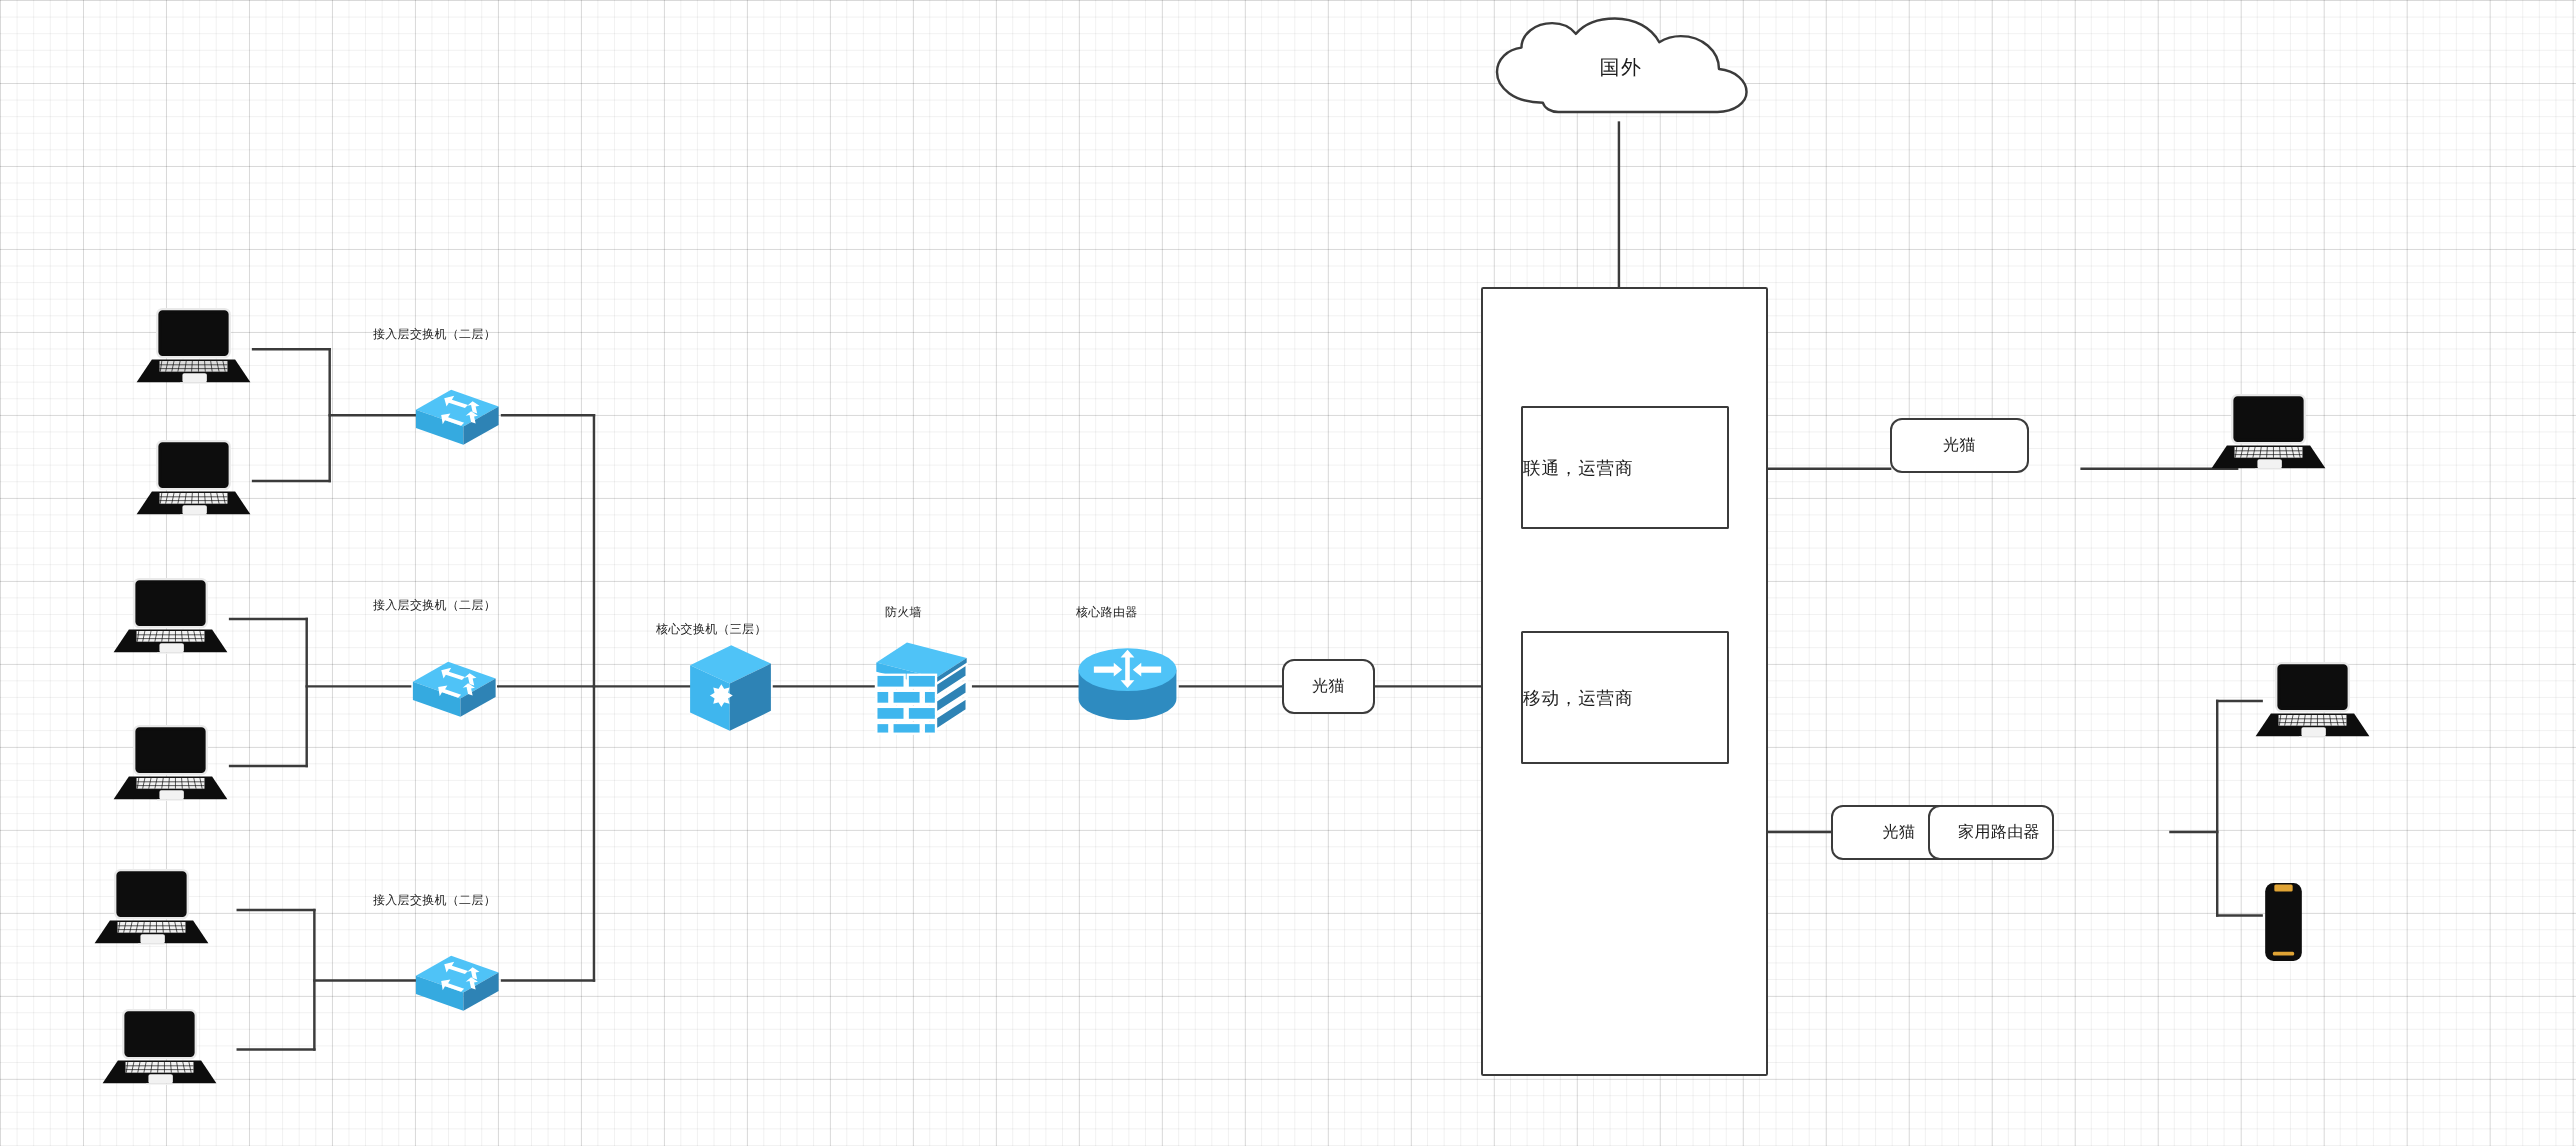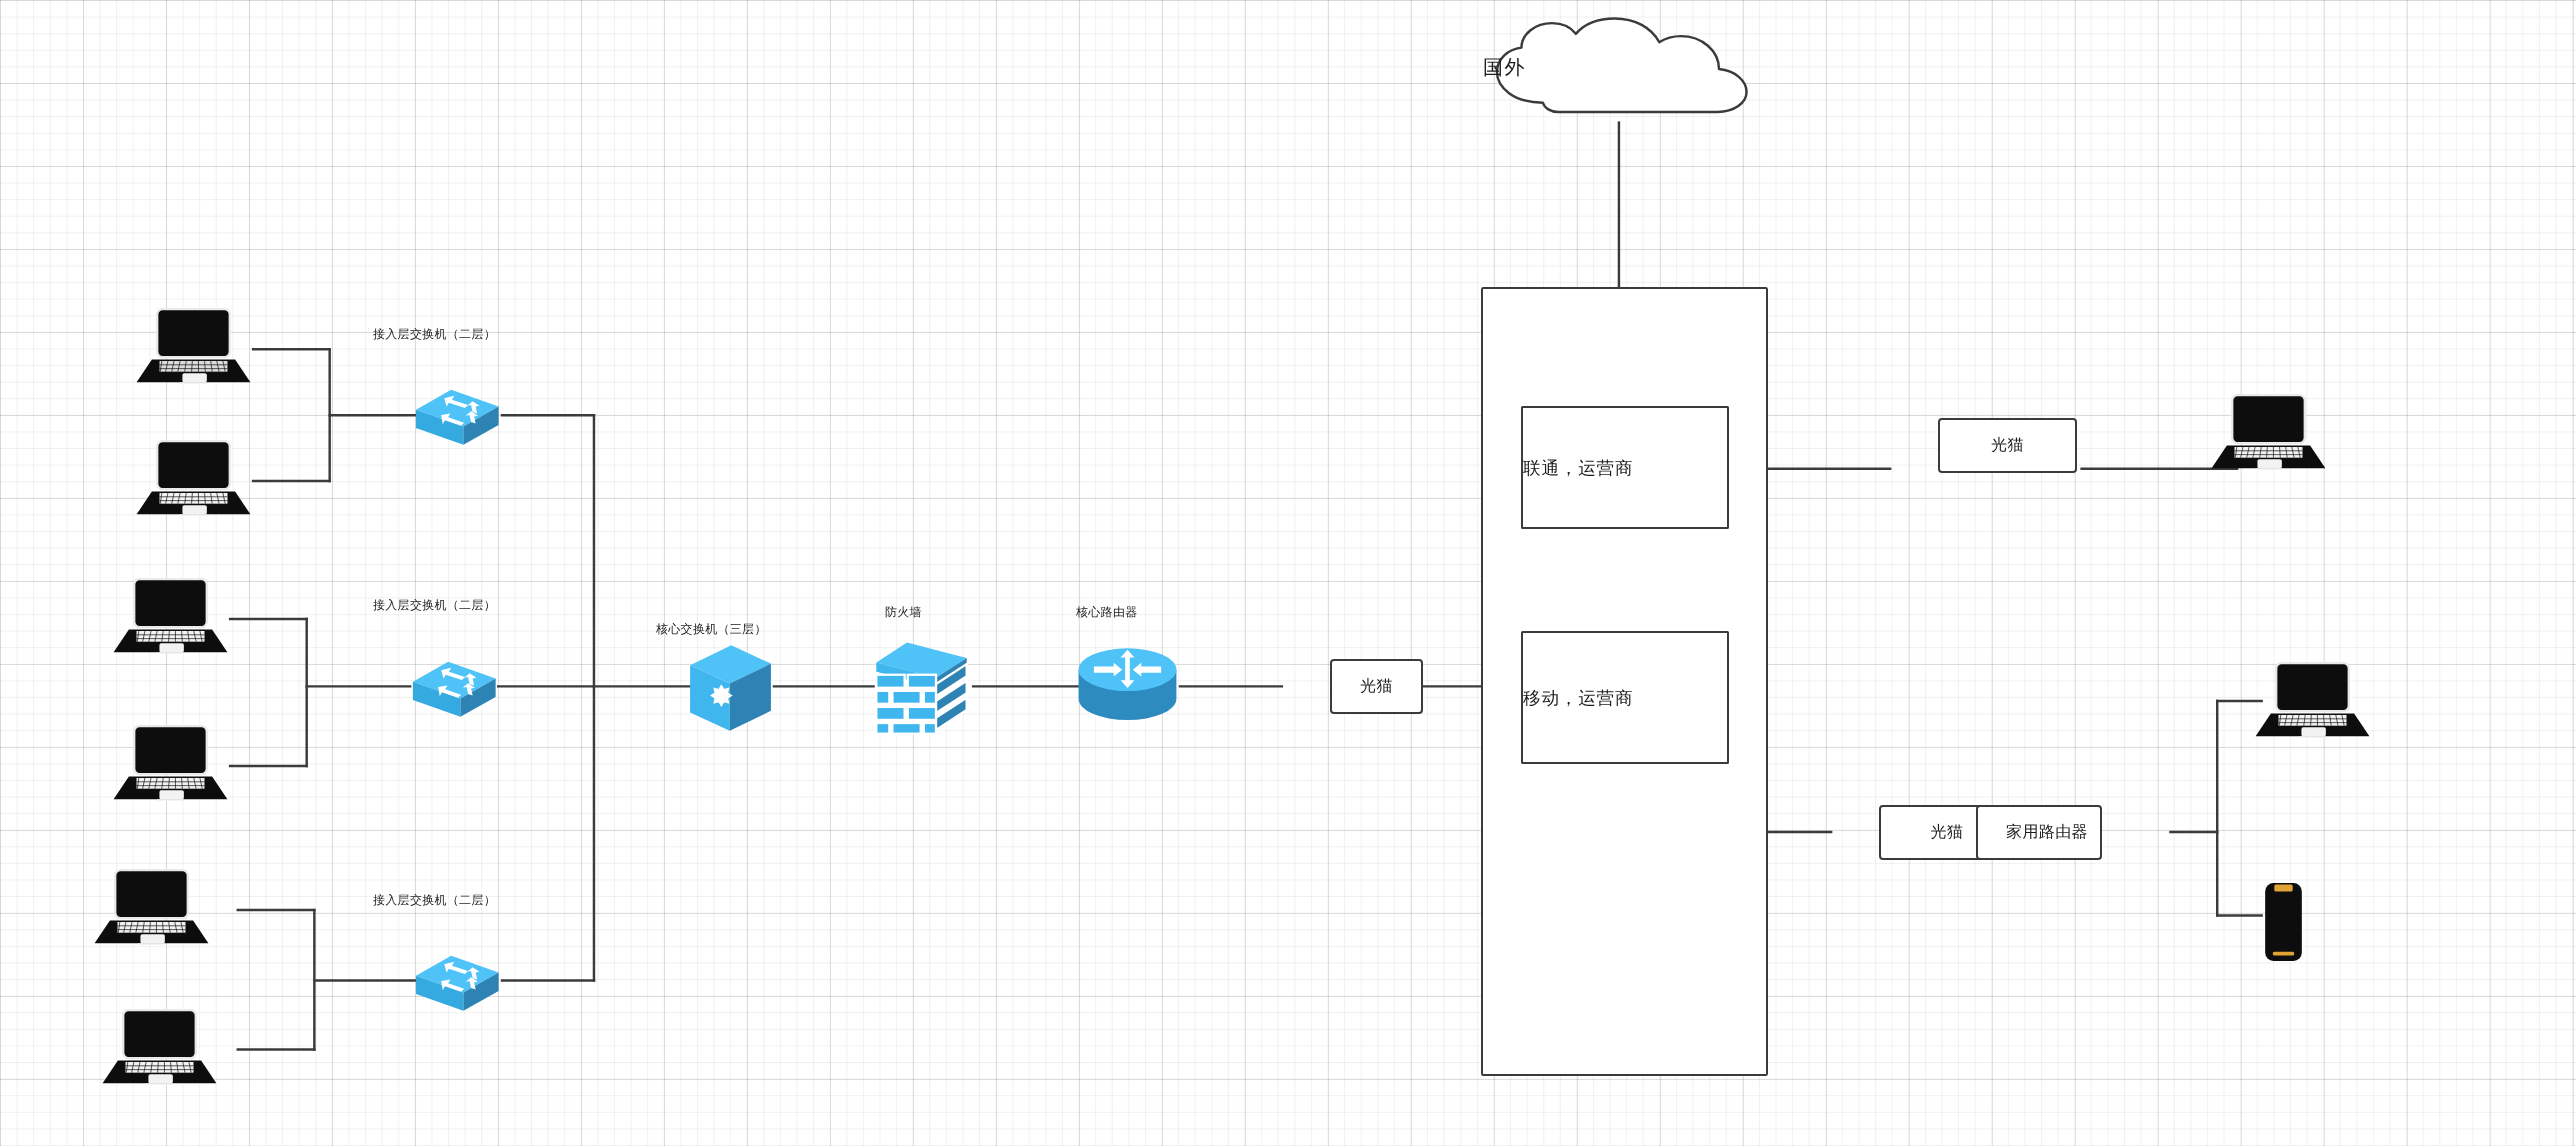--- a/index.html
+++ b/index.html
@@ -45,29 +45,28 @@
     font-size: 12px;
     line-height: 1.2;
     white-space: nowrap;
     letter-spacing: 0.3px;
   }
   
   .rbox {
     position: absolute;
     background: #ffffff;
     border: 2px solid #3b3b3b;
-    border-radius: 4px;
+    border-radius: 12px;
     display: flex;
     align-items: center;
     justify-content: center;
     color: #1c1c1c;
     font-size: 16px;
     box-sizing: border-box;
     letter-spacing: 0.4px;
-    margin-left: 48px;
   }
   
   .sqbox {
     position: absolute;
     background: #ffffff;
     border: 2px solid #3b3b3b;
     border-radius: 1.5px;
     display: flex;
     align-items: center;
     color: #1c1c1c;
@@ -150,21 +149,21 @@
                C133,8 152,2 172,2
                C198,2 220,14 230,33
                C238,28 248,25 258,25
                C286,25 308,44 308,68
                C330,70 344,84 344,98
                C344,112 328,124 306,124
                L98,124
                C88,124 80,119 78,112 Z" fill="#ffffff" stroke="#3b3b3b" stroke-width="3.2" stroke-linejoin="round"></path>
     </svg>
     <div style="position:absolute; left:0; top:0; width:276px; height:100px;
-                display:flex; align-items:center; ">
+                display:flex; align-items:center; justify-content:center;">
       <span style="font-size:20px; color:#1c1c1c; letter-spacing:1.5px;">国外</span>
     </div>
   </div>
 
   <div class="node" style="left:134px; top:306px;">
     <svg width="119" height="84" viewBox="0 0 155 110">
       <rect x="30" y="4" width="95" height="63" rx="7" fill="#0d0d0d" stroke="#e9e9e9" stroke-width="3"></rect>
       <rect x="36" y="10" width="83" height="51" rx="3" fill="#0d0d0d"></rect>
       <path d="M23,70 L132,70 L152,100 L3,100 Z" fill="#0d0d0d"></path>
       <g fill="#ffffff" opacity="0.9">

